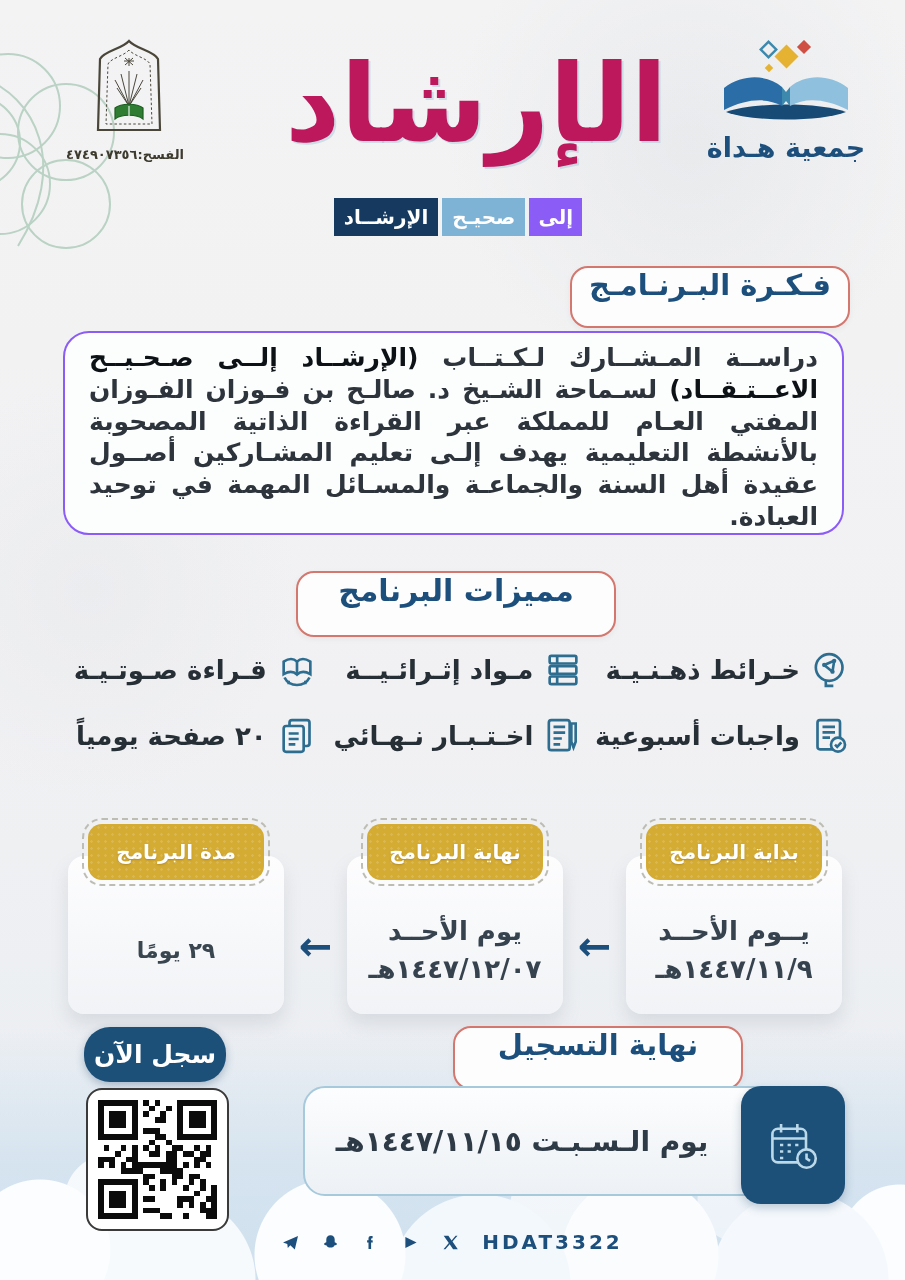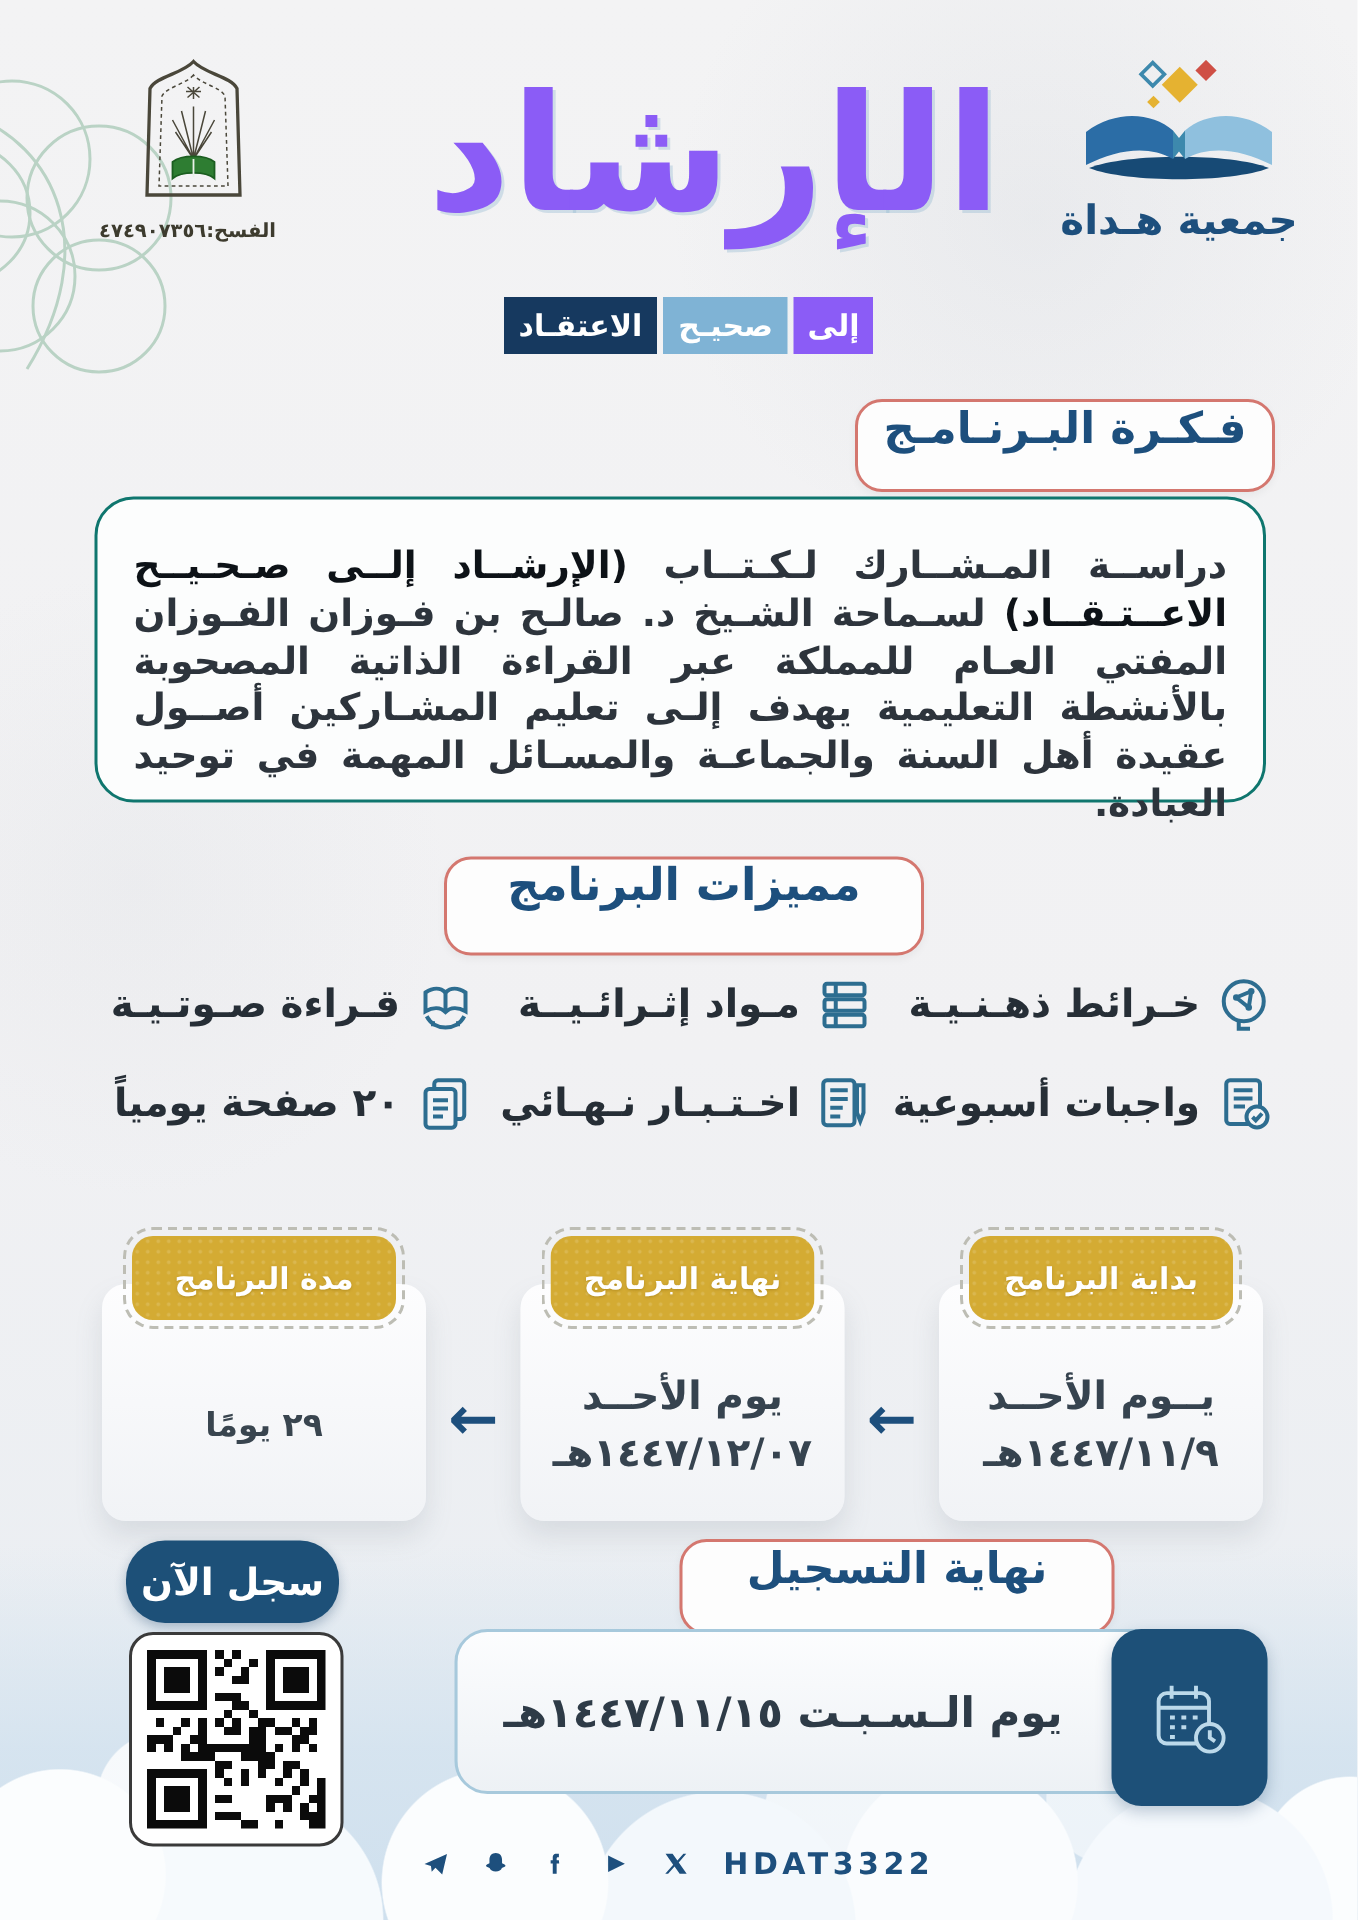--- a/index.html
+++ b/index.html
@@ -24,41 +24,41 @@
     radial-gradient(circle at 640px 205px,#fafcfe 78px,rgba(255,255,255,0) 79px),
     radial-gradient(circle at 800px 230px,#f5f9fd 88px,rgba(255,255,255,0) 89px),
     radial-gradient(circle at 900px 195px,#fbfdfe 60px,rgba(255,255,255,0) 61px),
     radial-gradient(circle at 110px 150px,rgba(255,255,255,.8) 45px,rgba(255,255,255,0) 46px),
     radial-gradient(circle at 560px 160px,rgba(255,255,255,.7) 50px,rgba(255,255,255,0) 51px),
     radial-gradient(circle at 740px 150px,rgba(255,255,255,.6) 42px,rgba(255,255,255,0) 43px);}
   #ornament{left:-52px;top:46px;width:215px;height:220px;opacity:.65;}
   
   #ministry{left:74px;top:38px;width:110px;text-align:center;}
   #permit{font-size:13px;font-weight:bold;color:#3d3b2e;direction:rtl;margin-top:1px;white-space:nowrap;}
-  #main-title{left:285px;top:26px;width:360px;text-align:center;color:#8b5cf6;}
+  #main-title{left:285px;top:26px;width:360px;text-align:center;color:#be185d;}
   #cal{font-size:108px;font-weight:bold;line-height:1.45;letter-spacing:-2px;
        text-shadow:2px 2px 0 rgba(140,180,205,.35);}
   #title-strip{left:350px;top:198px;width:232px;height:38px;display:flex;direction:rtl;gap:4px;}
   .seg{color:#fff;font-weight:bold;font-size:20px;display:flex;align-items:center;justify-content:center;direction:rtl;}
   .seg-red{background:#8b5cf6;padding:0 9px;}
   .seg-light{background:#7fb3d5;padding:0 10px;flex:1;}
   .seg-navy{background:#16395f;padding:0 10px;flex:1.3;}
   .seg-bar{background:#e0af2e;width:10px;}
   #hadat{left:701px;top:40px;width:170px;text-align:center;}
   #hadat-name{font-size:27px;font-weight:bold;color:#1d4f7d;direction:rtl;margin-top:2px;}
   
   .pill{background:#fdfdfd;border:2px solid #d4776f;border-radius:18px;display:flex;align-items:flex-start;
         justify-content:center;color:#1d4f7d;font-weight:bold;direction:rtl;
         box-shadow:0 2px 6px rgba(0,0,0,.05);}
   #idea-badge{left:570px;top:266px;width:276px;height:58px;font-size:29px;}
   #features-badge{left:296px;top:571px;width:316px;height:62px;font-size:30px;}
   #reg-badge{left:453px;top:1026px;width:286px;height:60px;font-size:29px;}
   
   #idea-card{left:63px;top:331px;width:781px;height:204px;box-sizing:border-box;
-    background:#fcfdfd;border:2px solid #0f766e;border-radius:26px;padding:28px 24px;
+    background:#fcfdfd;border:2px solid #8b5cf6;border-radius:26px;padding:9px 24px;
     direction:rtl;text-align:justify;font-size:25px;line-height:1.27;font-weight:bold;color:#2d343c;}
   #idea-card .embold{color:#0d1217;}
   
   #features{left:56px;top:646px;width:794px;display:grid;grid-template-columns:1fr 1fr 1fr;
     direction:rtl;row-gap:18px;column-gap:6px;}
   .feature{display:flex;align-items:center;gap:10px;direction:rtl;font-size:26px;font-weight:bold;
     color:#262e36;justify-content:flex-start;height:48px;}
   .feature svg{width:40px;height:40px;color:#2d6d90;flex:0 0 auto;}
   
   #cards{left:68px;top:820px;width:774px;display:flex;direction:rtl;justify-content:space-between;}
@@ -128,21 +128,21 @@
   </svg>
   <div id="permit">الفسح:٤٧٤٩٠٧٣٥٦</div>
 </div>
 
 <div class="abs" id="main-title">
   <div id="cal">الإرشاد</div>
 </div>
 <div class="abs" id="title-strip">
   <div class="seg seg-red">إلى</div>
   <div class="seg seg-light">صحيـح</div>
-  <div class="seg seg-navy">الاعتقـاد</div>
+  <div class="seg seg-navy">الإرشــاد</div>
   <div class="seg seg-bar"></div>
 </div>
 
 <div class="abs" id="hadat">
   <svg width="150" height="86" viewBox="0 0 140 86">
     <rect x="47" y="4" width="11" height="11" transform="rotate(45 52.5 9.5)" fill="none" stroke="#3d89ad" stroke-width="2.4"></rect>
     <rect x="62" y="8" width="17" height="17" transform="rotate(45 70.5 16.5)" fill="#e5b231"></rect>
     <rect x="83" y="2" width="10" height="10" transform="rotate(45 88 7)" fill="#cf4f45"></rect>
     <rect x="50" y="25" width="6" height="6" transform="rotate(45 53 28)" fill="#e5b231"></rect>
     <path d="M10 72 C35 62 105 62 130 72 C105 82 35 82 10 72 Z" fill="#174a75"></path>

